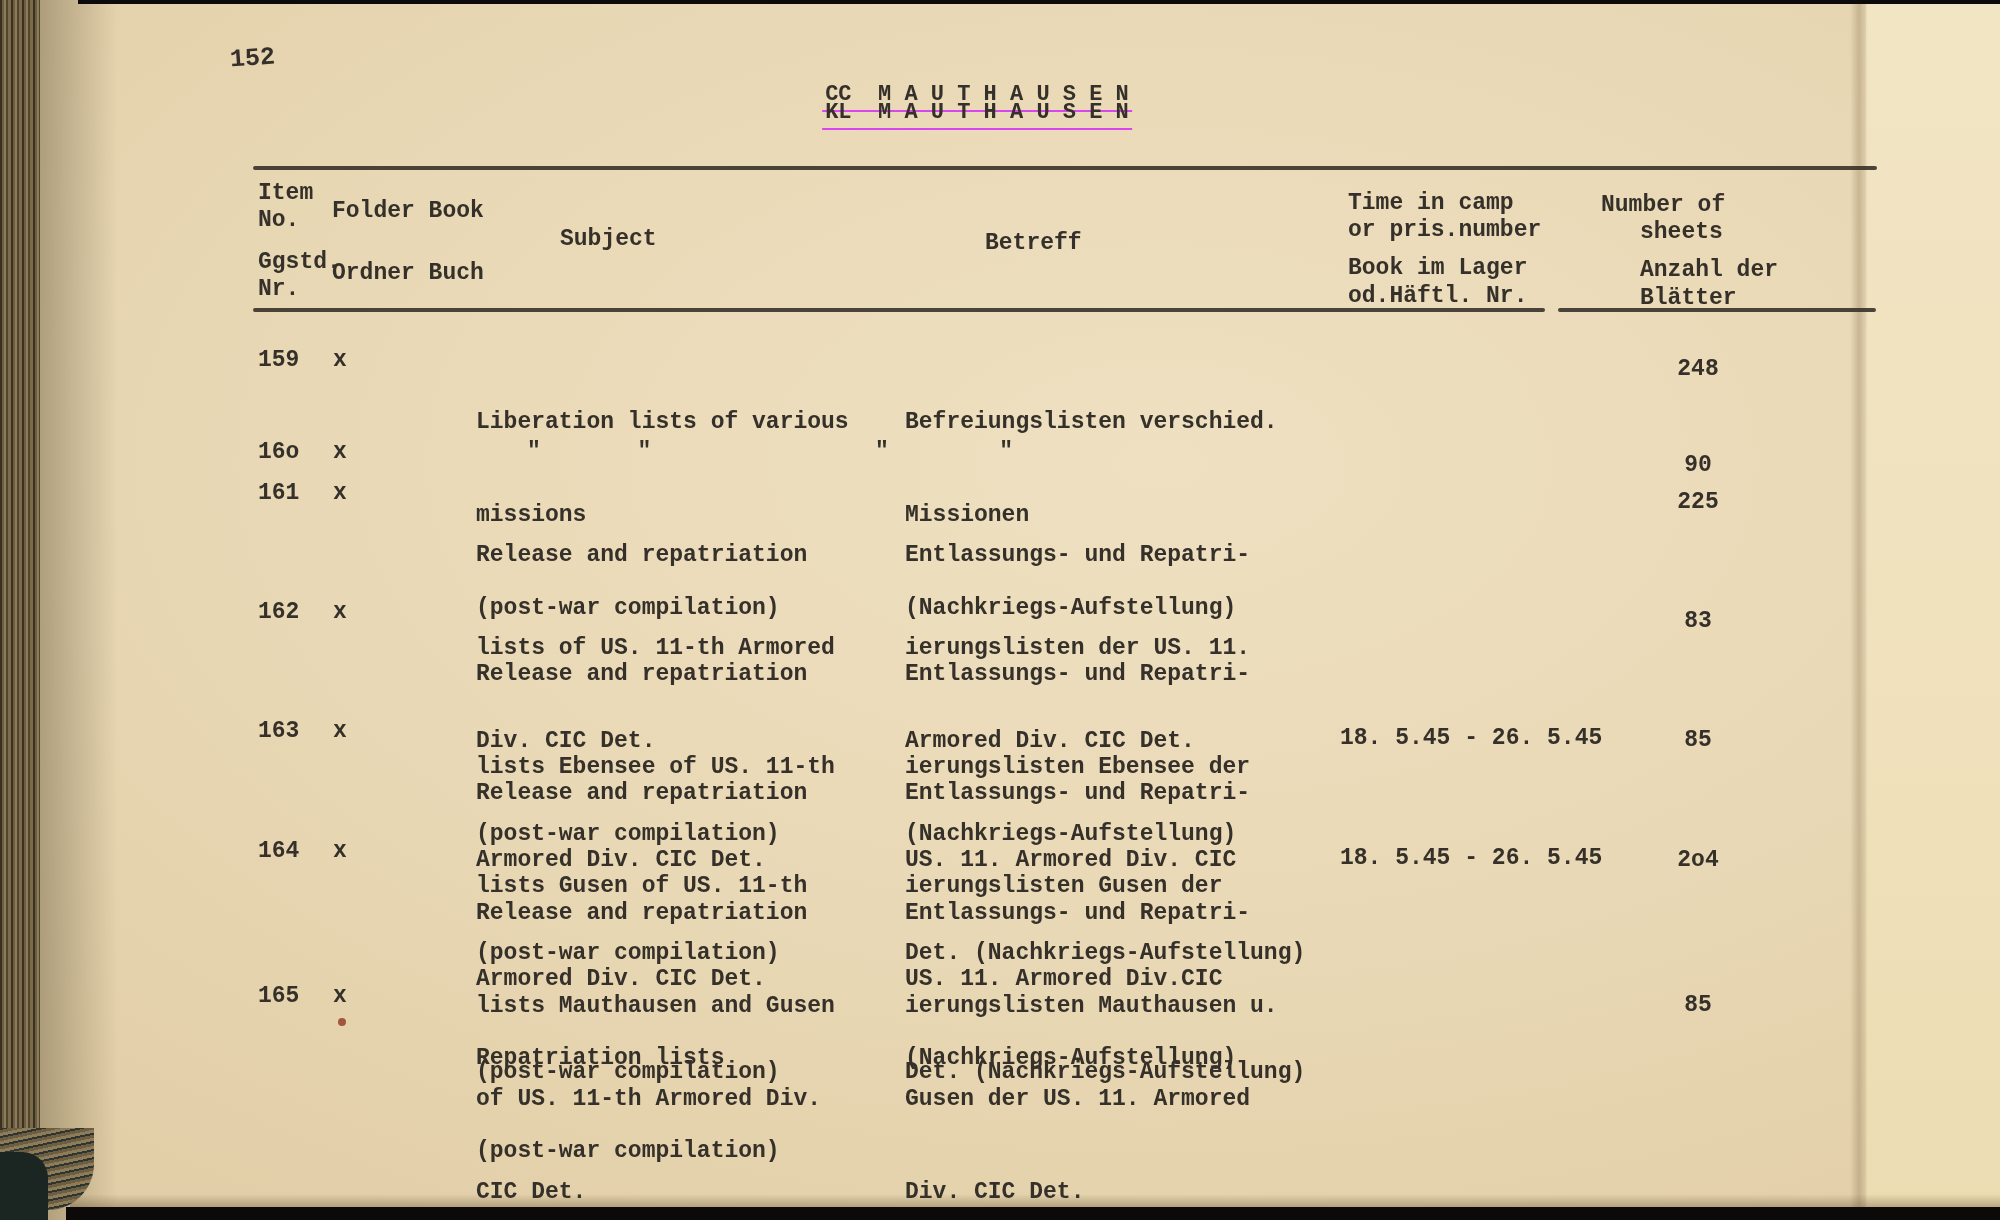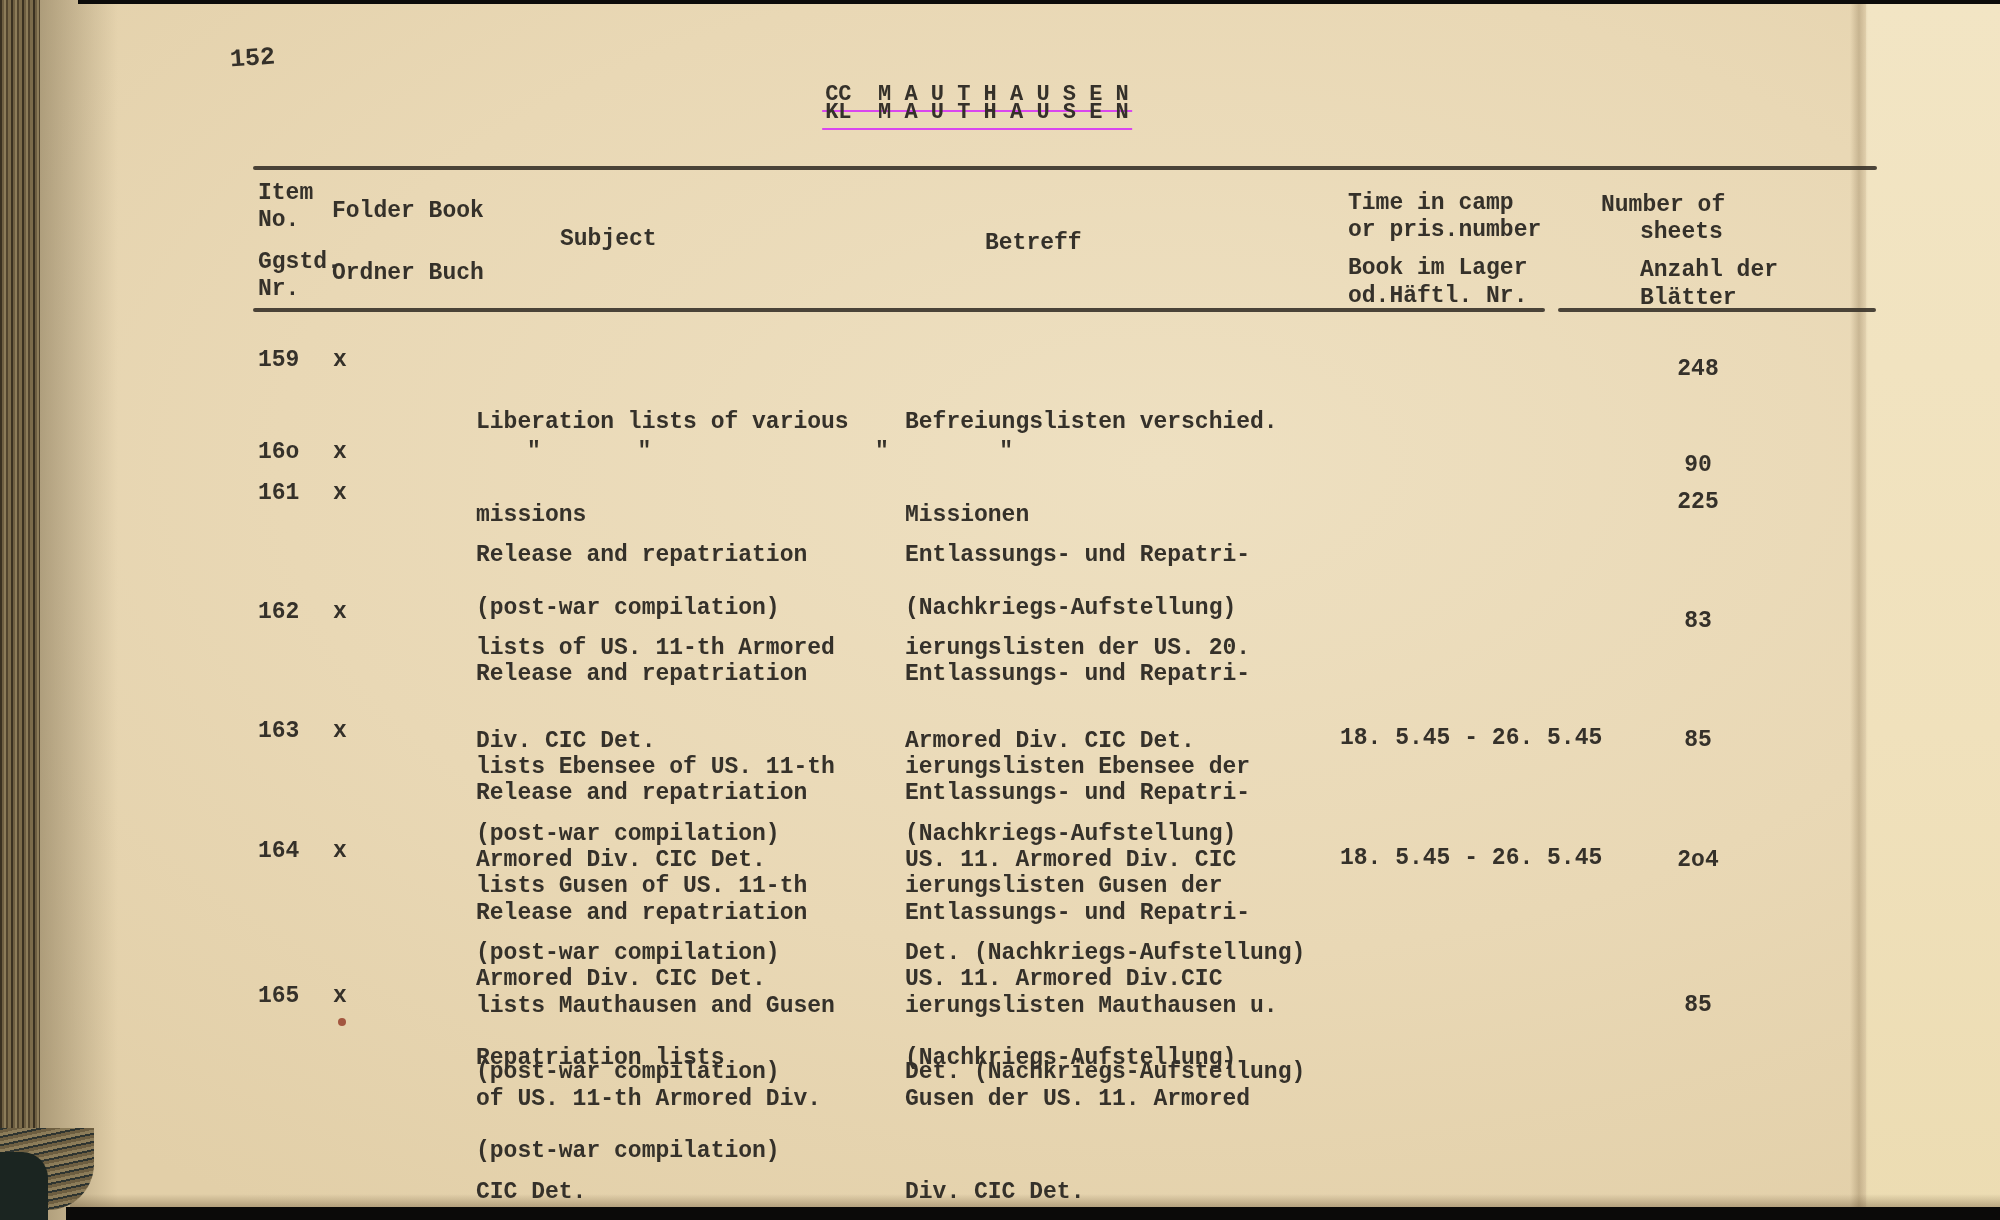--- a/index.html
+++ b/index.html
@@ -110,21 +110,21 @@
     <div class="t c-no">161</div>
     <div class="t c-folder">x</div>
     <div class="t c-subject lines">
       <div>Release and repatriation</div>
       <div>lists of US. 11-th Armored</div>
       <div>Div. CIC Det.</div>
       <div>(post-war compilation)</div>
     </div>
     <div class="t c-betreff lines">
       <div>Entlassungs- und Repatri-</div>
-      <div>ierungslisten der US. 20.</div>
+      <div>ierungslisten der US. 11.</div>
       <div>Armored Div. CIC Det.</div>
       <div>(Nachkriegs-Aufstellung)</div>
     </div>
     <div class="t c-time"></div>
     <div class="t c-sheets">225</div>
   </div>
 
   <div class="row" style="top:597px;">
     <div class="t c-no">162</div>
     <div class="t c-folder">x</div>

